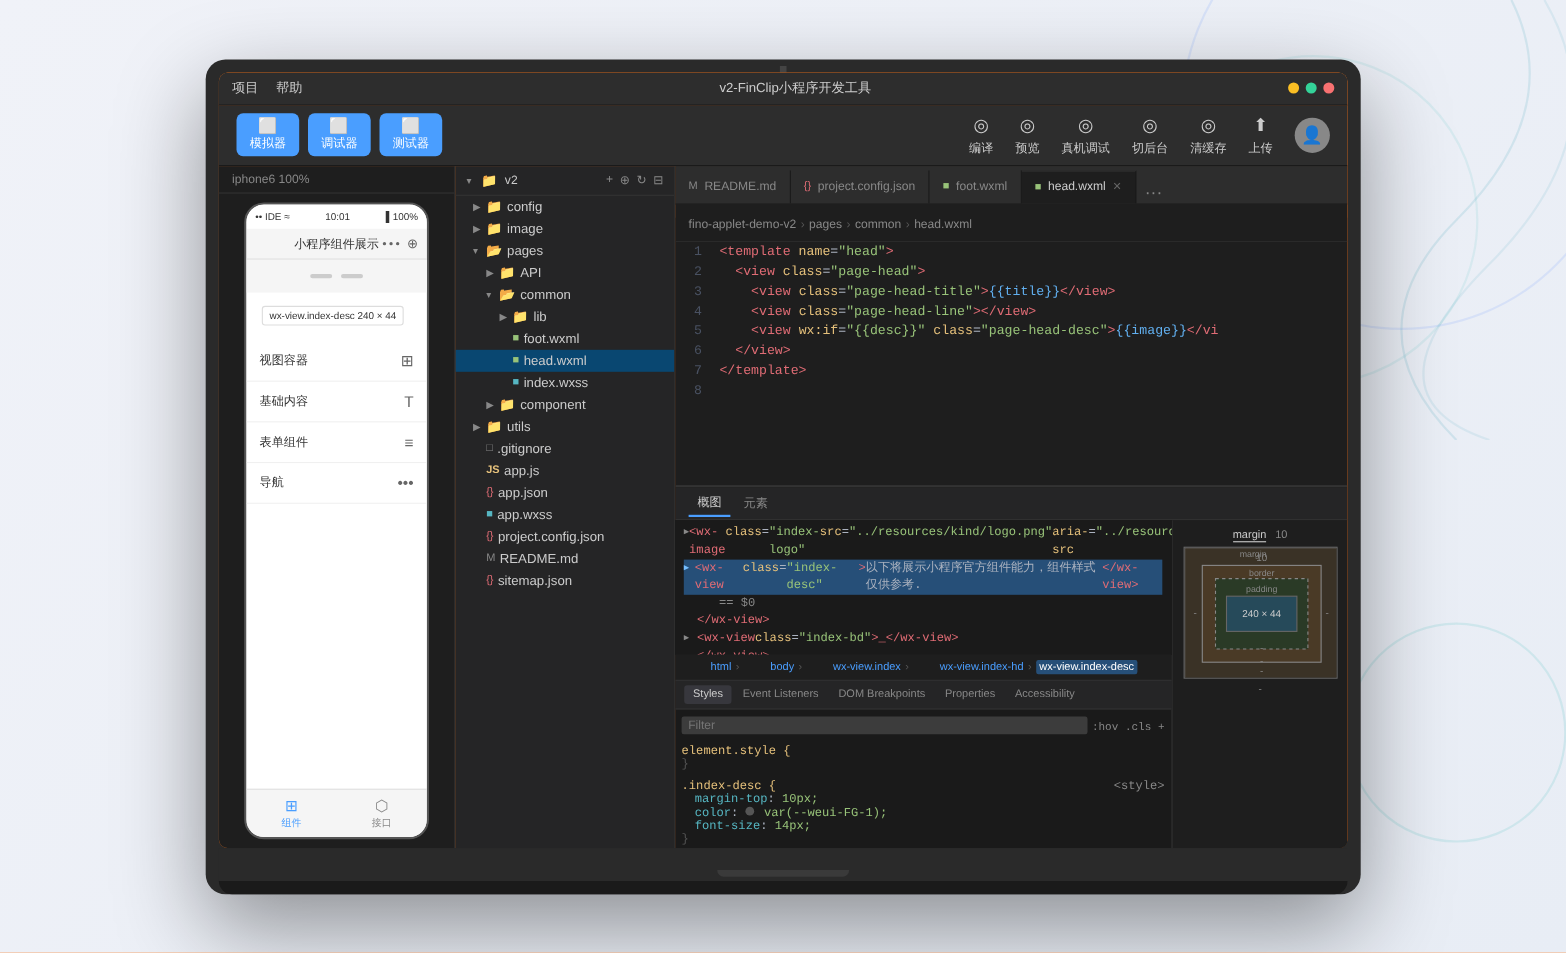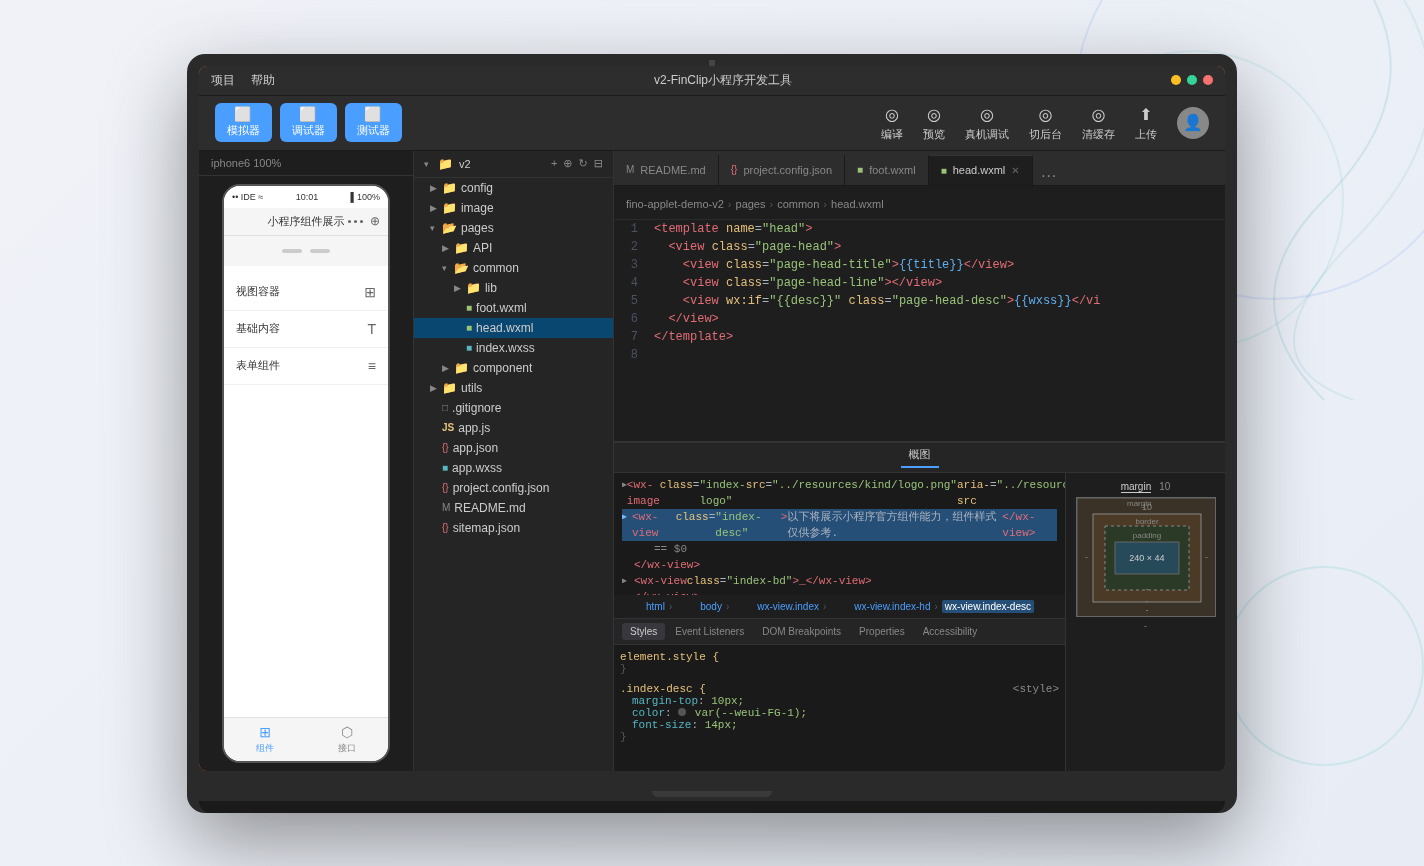--- a/index.html
+++ b/index.html
@@ -431,21 +431,20 @@
       flex-direction: column;
     }
     .bottom-panel-header {
       height: 30px;
       background: #252526;
       display: flex;
       align-items: center;
       padding: 0 12px;
       gap: 4px;
       border-bottom: 1px solid #333;
-      flex-direction: column;
     }
     .bottom-tab {
       font-size: 11px;
       color: #888;
       cursor: pointer;
       padding: 4px 8px;
     }
     .bottom-tab.active { color: #ccc; border-bottom: 2px solid #4a9eff; }
 
     
@@ -684,32 +683,39 @@
                   <div class="phone-dot"></div>
                   <div class="phone-dot"></div>
                   <span style="font-size:12px;color:#666;margin-left:4px;">⊕</span>
                 </div>
               </div>
               <div class="phone-content">
                 <div style="background:#f5f5f5;height:30px;display:flex;align-items:center;justify-content:center;gap:8px;">
                   <div style="width:20px;height:4px;background:#ccc;border-radius:2px;"></div>
                   <div style="width:20px;height:4px;background:#ccc;border-radius:2px;"></div>
                 </div>
+                <div style="padding:4px 6px;">
+                  <div class="phone-tooltip-overlay">wx-view.index-desc  240 × 44</div>
+                </div>
                 <div class="phone-nav-items">
                   <div class="phone-nav-item">
                     <span>视图容器</span>
                     <span class="phone-nav-icon">⊞</span>
                   </div>
                   <div class="phone-nav-item">
                     <span>基础内容</span>
                     <span class="phone-nav-icon">T</span>
                   </div>
                   <div class="phone-nav-item">
                     <span>表单组件</span>
                     <span class="phone-nav-icon">≡</span>
+                  </div>
+                  <div class="phone-nav-item">
+                    <span>导航</span>
+                    <span class="phone-nav-icon">•••</span>
                   </div>
                 </div>
               </div>
               <div class="phone-bottom-bar">
                 <div class="phone-tab active">
                   <div class="phone-tab-icon">⊞</div>
                   <span>组件</span>
                 </div>
                 <div class="phone-tab">
                   <div class="phone-tab-icon">⬡</div>
@@ -888,21 +894,21 @@
             <div class="code-line">
               <span class="line-number">3</span>
               <span class="line-content">    <span class="tag">&lt;view</span> <span class="attr-name">class</span>=<span class="attr-val">"page-head-title"</span><span class="tag">&gt;</span><span class="double-brace">{{title}}</span><span class="tag">&lt;/view&gt;</span></span>
             </div>
             <div class="code-line">
               <span class="line-number">4</span>
               <span class="line-content">    <span class="tag">&lt;view</span> <span class="attr-name">class</span>=<span class="attr-val">"page-head-line"</span><span class="tag">&gt;&lt;/view&gt;</span></span>
             </div>
             <div class="code-line">
               <span class="line-number">5</span>
-              <span class="line-content">    <span class="tag">&lt;view</span> <span class="attr-name">wx:if</span>=<span class="attr-val">"{{desc}}"</span> <span class="attr-name">class</span>=<span class="attr-val">"page-head-desc"</span><span class="tag">&gt;</span><span class="double-brace">{{wxss}}</span><span class="tag">&lt;/vi</span></span>
+              <span class="line-content">    <span class="tag">&lt;view</span> <span class="attr-name">wx:if</span>=<span class="attr-val">"{{desc}}"</span> <span class="attr-name">class</span>=<span class="attr-val">"page-head-desc"</span><span class="tag">&gt;</span><span class="double-brace">{{image}}</span><span class="tag">&lt;/vi</span></span>
             </div>
             <div class="code-line">
               <span class="line-number">6</span>
               <span class="line-content">  <span class="tag">&lt;/view&gt;</span></span>
             </div>
             <div class="code-line">
               <span class="line-number">7</span>
               <span class="line-content"><span class="tag">&lt;/template&gt;</span></span>
             </div>
             <div class="code-line">
@@ -982,20 +988,24 @@
 
                 <div class="styles-tab-bar">
                   <div class="styles-tab active">Styles</div>
                   <div class="styles-tab">Event Listeners</div>
                   <div class="styles-tab">DOM Breakpoints</div>
                   <div class="styles-tab">Properties</div>
                   <div class="styles-tab">Accessibility</div>
                 </div>
 
                 <div class="styles-content">
+                  <div style="display:flex;align-items:center;margin-bottom:4px;">
+                    <input class="styles-filter" type="text" placeholder="Filter" style="">
+                    <span style="font-size:10px;color:#888;margin-left:4px;white-space:nowrap;">:hov  .cls  +</span>
+                  </div>
                   <div class="styles-rule">
                     <div><span class="styles-selector">element.style {</span></div>
                     <div><span style="color:#555;">}</span></div>
                   </div>
                   <div class="styles-rule">
                     <div style="display:flex;justify-content:space-between;">
                       <span class="styles-selector">.index-desc {</span>
                       <span class="styles-comment">&lt;style&gt;</span>
                     </div>
                     <div style="padding-left:12px;">

